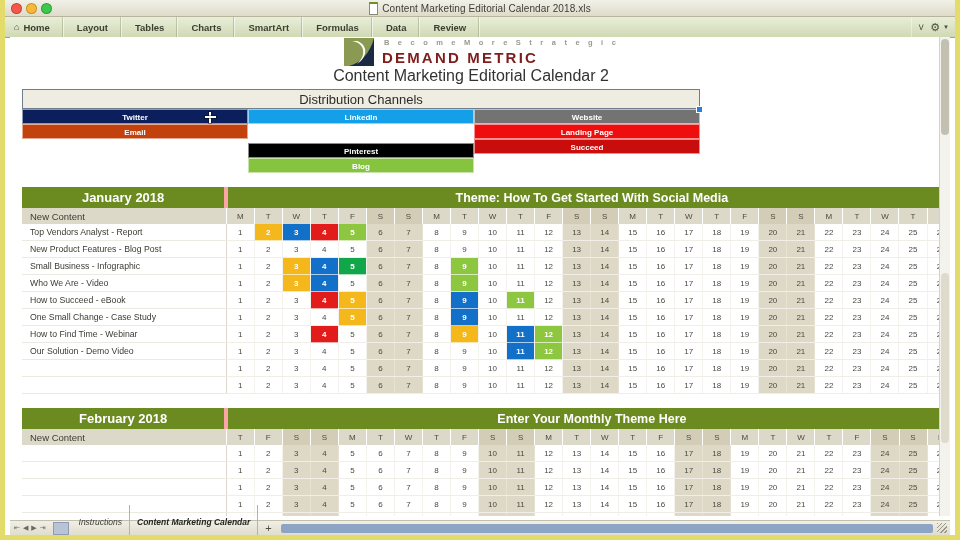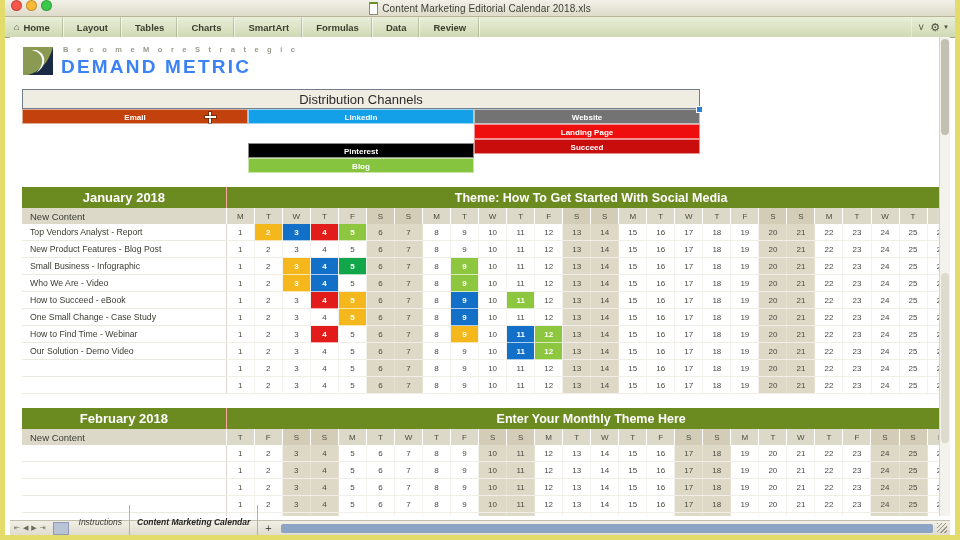--- a/index.html
+++ b/index.html
@@ -18,21 +18,21 @@
     border-bottom:5px solid #e3dc6a;
     background:#fff;
     overflow:hidden;
   }
 
   
   .titlebar{
     height:16px;position:relative;
     background:linear-gradient(#f2f1e8,#dedbc9);
     border-bottom:1px solid #b9b59c;
-    display:flex;align-items:flex-start;
+    display:flex;align-items:center;
   }
   .traffic{display:flex;gap:4px;padding-left:6px;}
   .dot{width:9px;height:9px;border-radius:50%;border:1px solid rgba(0,0,0,.22);}
   .dot.red{background:#f7564a;}
   .dot.yellow{background:#f9b936;}
   .dot.green{background:#3bc94b;}
   .title-center{
     position:absolute;left:0;right:0;top:0;height:16px;
     display:flex;align-items:center;justify-content:center;
     gap:4px;pointer-events:none;
@@ -67,34 +67,34 @@
   .gear-caret{font-size:6px;color:#4a4f3a;margin-left:-3px;}
 
   
   .sheet{
     position:absolute;top:37px;left:5px;right:5px;bottom:19px;
     background:#fff;overflow:hidden;
   }
 
   
   .head{
-    height:48px;display:flex;align-items:center;justify-content:space-between;
-    padding:0 10px 0 6px;box-sizing:border-box;
+    height:48px;display:flex;align-items:center;justify-content:flex-end;
+    padding:0 10px 0 6px;box-sizing:border-box;flex-direction:column;
   }
   .brand{display:flex;align-items:center;gap:7px;padding-left:6px;}
   .brand-mark{
     width:32px;height:30px;position:relative;flex:none;
   }
   .brand-text{display:flex;flex-direction:column;line-height:1;}
   .brand-tag{
     font-size:7.5px;letter-spacing:3.2px;color:#9a9a8e;
     font-weight:bold;margin-bottom:3px;margin-left:2px;
   }
   .brand-name{
-    font-size:19px;letter-spacing:2.2px;color:#3b82f6;font-weight:bold;
+    font-size:15px;letter-spacing:2.2px;color:#7f1d1d;font-weight:bold;
   }
   .doc-title{
     font-size:16px;color:#333;padding-right:14px;white-space:nowrap;
     overflow:hidden;
   }
 
   
   .dc-wrap{margin:4px 0 0 12px;width:678px;}
   .dc-title{
     background:#efece1;border:1px solid #6f7d8c;
@@ -125,21 +125,21 @@
   .xl-cursor:after{left:0;top:4px;width:11px;height:2px;}
 
   
   .cal{margin:14px 0 0 12px;width:auto;}
   table.cal-tb{border-collapse:collapse;table-layout:fixed;width:934px;}
   table.cal-tb td,table.cal-tb th{padding:0;}
 
   .month-hd{
     background:#6b8a1f;color:#fff;font-size:13px;font-weight:bold;
     height:21px;text-align:center;
-    border-right:1px solid #fca5a5;
+    border-right:4px solid #fca5a5;
   }
   .theme-hd{
     background:#6b8a1f;color:#fff;font-size:12.5px;font-weight:bold;
     height:21px;text-align:center;
   }
   .lbl-hd{
     background:#ddd9c9;color:#3b3b33;font-size:9.5px;
     height:16px;text-align:left;padding-left:8px !important;
     font-weight:normal;border-right:1px solid #fff;
   }
@@ -258,26 +258,28 @@
         <svg class="brand-mark" viewBox="0 0 32 30">
           <rect x="1" y="1" width="30" height="28" fill="#8a9a52"></rect>
           <path d="M31 1 L31 29 L6 29 C18 26 27 16 31 1 Z" fill="#1b2a44"></path>
           <path d="M9 4 C22 6 24 18 14 27 C24 21 26 8 14 4 Z" fill="#ffffff"></path>
         </svg>
         <div class="brand-text">
           <span class="brand-tag">B e c o m e   M o r e   S t r a t e g i c</span>
           <span class="brand-name">DEMAND METRIC</span>
         </div>
       </div>
+      <div class="doc-title">Content Marketing Editorial Calendar 2</div>
     </div>
 
     <div class="dc-wrap">
       <div class="dc-title">Distribution Channels</div>
       <div class="dc-grid">
         <div class="dc-col">
+          <div class="dc-cell" style="background: rgb(10, 31, 92);">Twitter</div>
           <div class="dc-cell" style="background: #c2410c;">Email</div>
         </div>
         <div class="dc-col">
           <div class="dc-cell" style="background: rgb(20, 160, 232);">LinkedIn</div>
           <div class="dc-cell" style="background: #000000; margin-top: 19px;">Pinterest</div>
           <div class="dc-cell" style="background: rgb(134, 196, 64);">Blog</div>
         </div>
         <div class="dc-col">
           <div class="dc-cell" style="background: #737373;">Website</div>
           <div class="dc-cell" style="background: rgb(239, 14, 14);">Landing Page</div>

